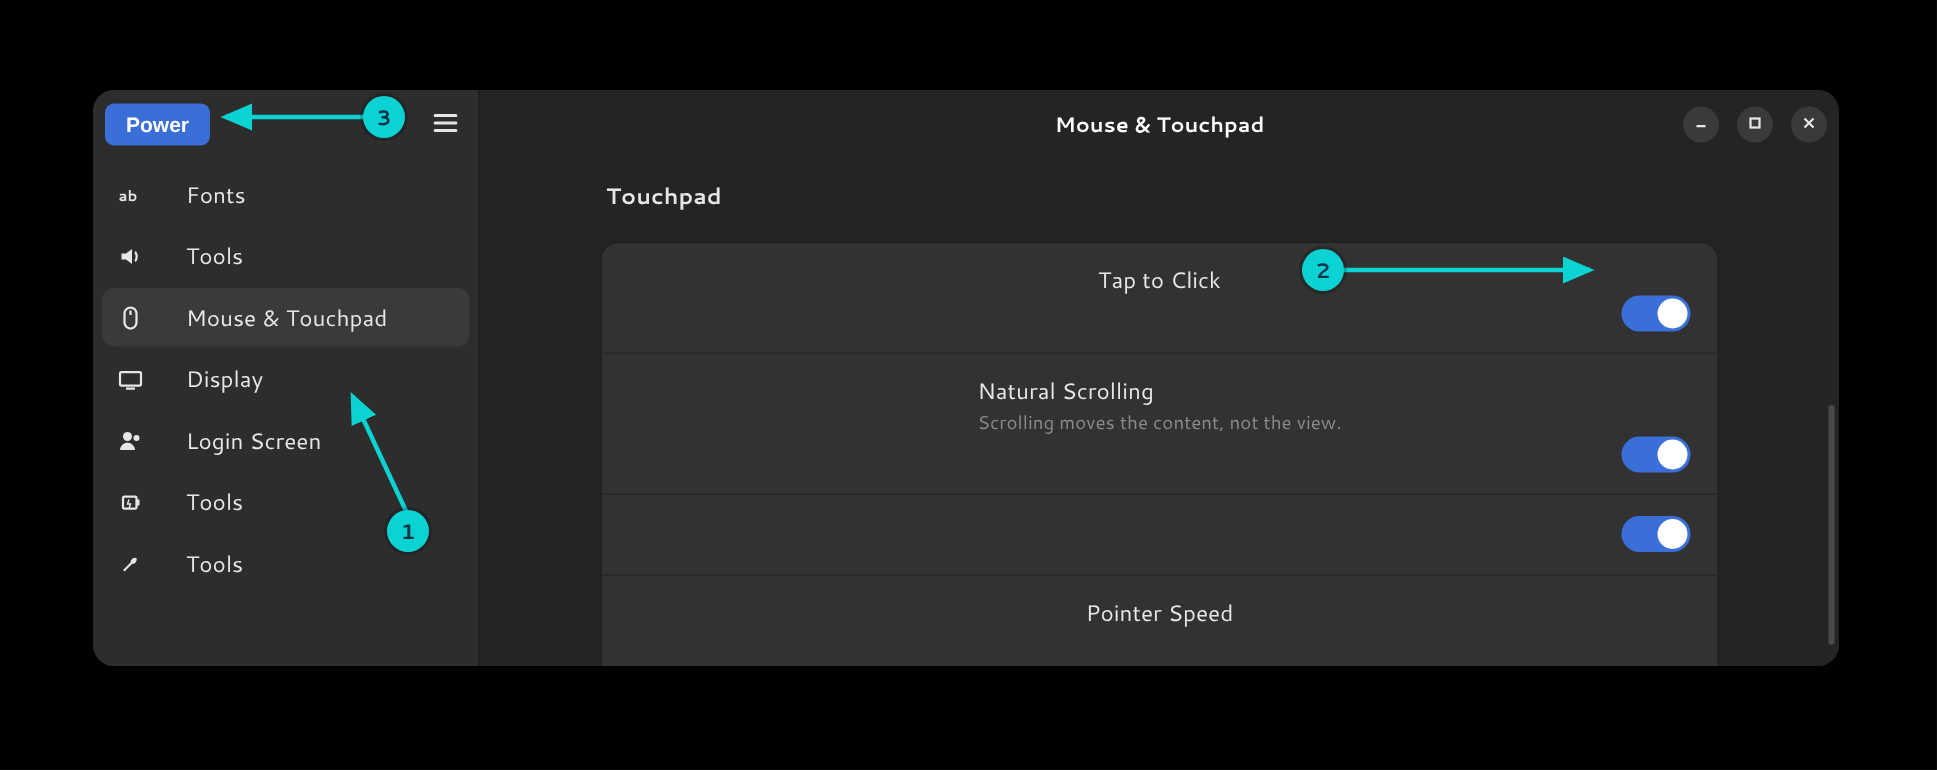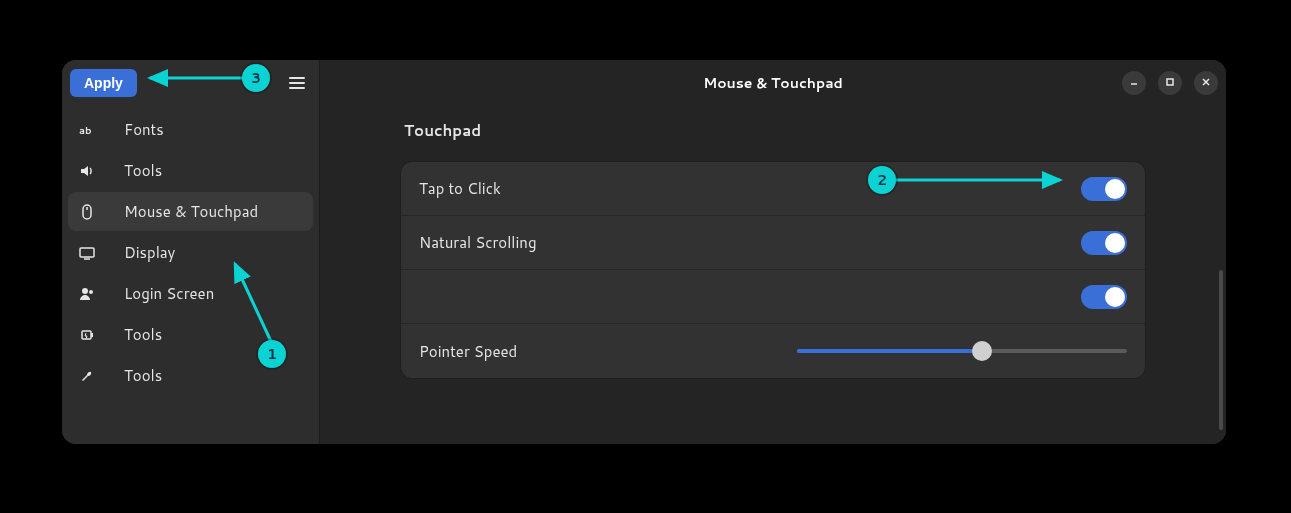--- a/index.html
+++ b/index.html
@@ -145,20 +145,21 @@
     border-radius: 12px;
     overflow: hidden;
     border: 1px solid #1e1e1e;
   }
   .setting-row {
     display: flex;
     align-items: center;
     padding: 14px 18px;
     border-bottom: 1px solid #262626;
     min-height: 54px;
+    flex-direction: column;
   }
   .setting-row:last-child { border-bottom: none; gap: 36px; }
   .setting-label {
     display: flex;
     flex-direction: column;
     gap: 2px;
   }
   .setting-label .title {
     font-size: 15px;
     color: #e6e6e6;
@@ -251,21 +252,21 @@
   }
   svg.arrow { position: absolute; overflow: visible; }
 </style>
 </head>
 <body>
 
 <div class="window">
 
   <div class="sidebar">
     <div class="sidebar-header">
-      <button class="apply-btn">Apply</button>
+      <button class="apply-btn">Power</button>
       <div class="hamburger">
         <span>
           <svg width="16" height="14" viewBox="0 0 16 14">
               <path d="M1 2h14M1 7h14M1 12h14" stroke="#e6e6e6" stroke-width="2" stroke-linecap="round"></path>
             </svg>
         </span>
       </div>
     </div>
     <div class="sidebar-list">
 
@@ -377,20 +378,21 @@
           <div class="setting-control">
             <div class="switch">
                 <div class="knob"></div>
               </div>
           </div>
         </div>
 
         <div class="setting-row">
           <div class="setting-label">
             <span class="title">Natural Scrolling</span>
+            <span class="desc">Scrolling moves the content, not the view.</span>
           </div>
           <div class="setting-control">
             <div class="switch">
                 <div class="knob"></div>
               </div>
           </div>
         </div>
 
         <div class="setting-row">
           <div class="setting-control">

